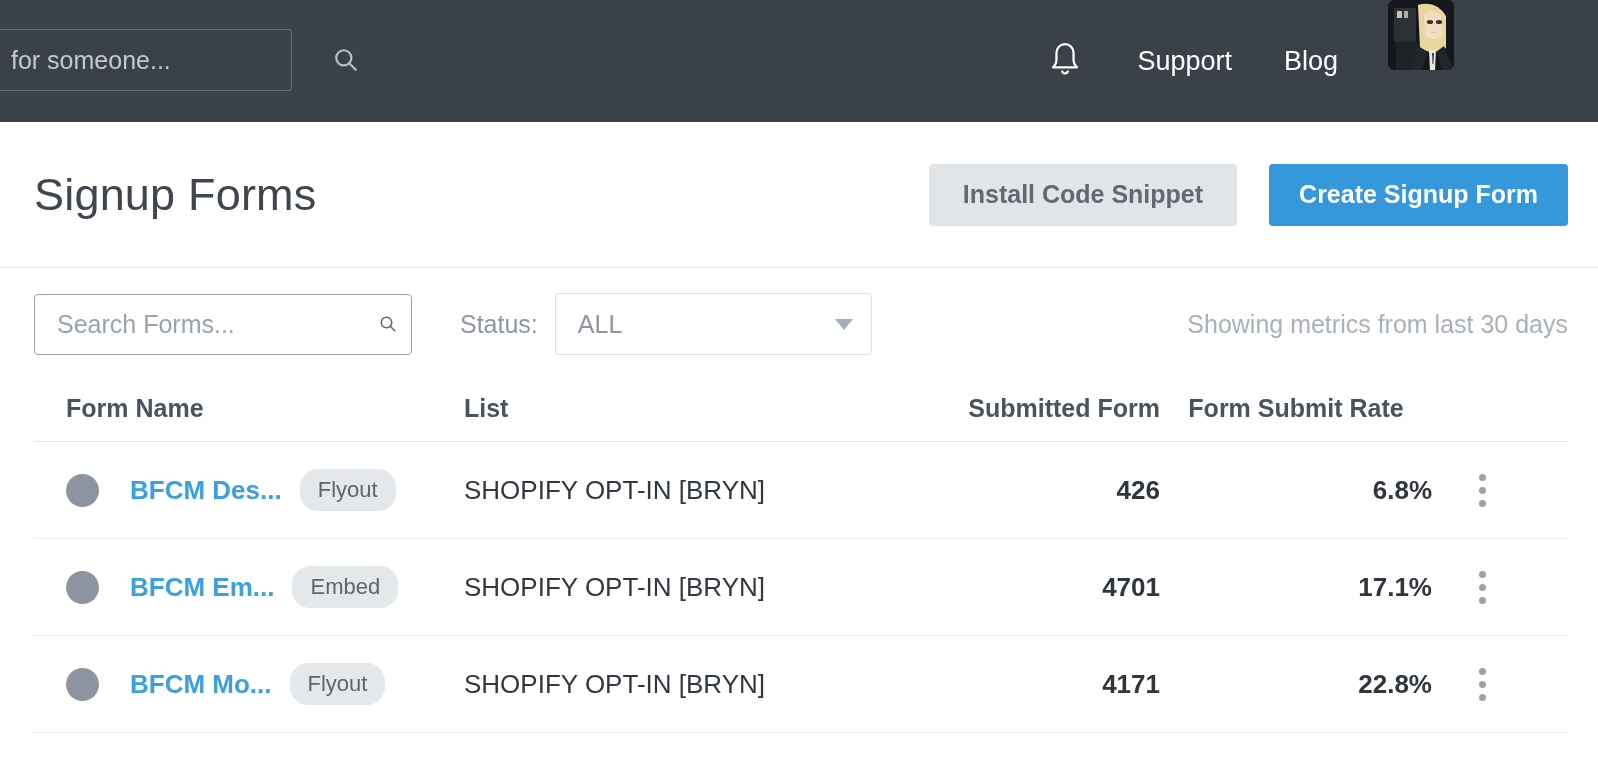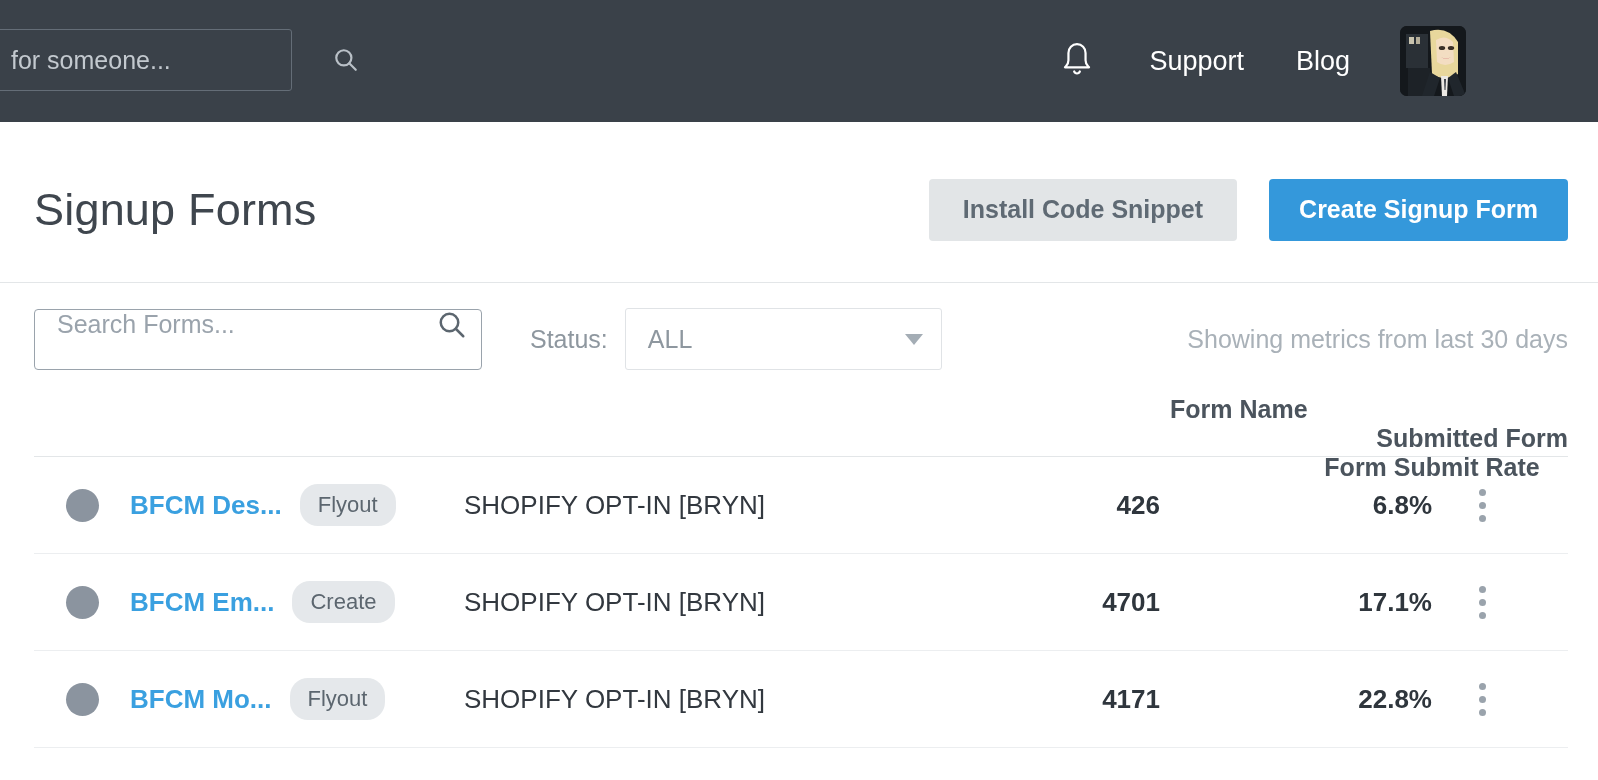--- a/index.html
+++ b/index.html
@@ -38,23 +38,23 @@
     outline: none;
     color: #c3c9cf;
     font-size: 25px;
     font-family: "Liberation Sans", sans-serif;
   }
   .nav-search input::placeholder { color: #b9c0c7; opacity: 1; }
   .nav-search .mag { width: 26px; height: 26px; flex: 0 0 auto; }
 
   .nav-right {
     position: absolute;
-    right: 0; top: 0; height: 122px;
-    display: flex;
-    align-items: center;
+    right: 12px; top: 0; height: 122px;
+    display: flex;
+    align-items: flex-start;
     gap: 0;
   }
   .bell-wrap {
     width: 92px; height: 122px;
     display: flex; align-items: center; justify-content: center;
   }
   .nav-link {
     color: #ffffff;
     font-size: 27px;
     text-decoration: none;
@@ -73,21 +73,20 @@
   }
 
   
   .page-head {
     height: 146px;
     border-bottom: 1px solid #e3e6e8;
     display: flex;
     align-items: center;
     padding: 0 30px 0 34px;
     position: relative;
-    margin-top: 15px;
   }
   .page-title {
     font-size: 45px;
     color: #3f464e;
     font-weight: 400;
     letter-spacing: 0.2px;
   }
   .head-actions {
     margin-left: auto;
     display: flex;
@@ -117,26 +116,26 @@
   }
 
   
   .filter-bar {
     height: 112px;
     display: flex;
     align-items: center;
     padding: 0 30px 0 34px;
   }
   .form-search {
-    width: 448px;
+    width: 378px;
     height: 61px;
     border: 1px solid #9aa3ac;
     border-radius: 4px;
     display: flex;
-    align-items: flex-start;
+    align-items: center;
     padding: 0 14px 0 22px;
   }
   .form-search input {
     flex: 1;
     border: none; outline: none; background: transparent;
     font-size: 25px;
     color: #5c666f;
     font-family: "Liberation Sans", sans-serif;
   }
   .form-search input::placeholder { color: #9aa3ac; opacity: 1; }
@@ -177,21 +176,20 @@
   }
 
   
   .table { padding: 0 30px 0 34px; }
   .thead {
     display: flex;
     align-items: flex-end;
     height: 62px;
     border-bottom: 1px solid #e3e6e8;
     padding-bottom: 18px;
-    flex-direction: column;
   }
   .th {
     font-size: 25px;
     color: #4b545d;
     font-weight: bold;
     white-space: nowrap;
   }
   .col-name   { width: 430px; padding-left: 32px; }
   .col-list   { width: 428px; }
   .col-sub    { width: 268px; text-align: right; }
@@ -319,20 +317,21 @@
     <span class="caret"></span>
   </div>
 
   <span class="metrics-note">Showing metrics from last 30 days</span>
 </div>
 
 <div class="table">
 
   <div class="thead">
     <div class="th col-name">Form Name</div>
+    <div class="th col-list">List</div>
     <div class="th col-sub">Submitted Form</div>
     <div class="th col-rate">Form Submit Rate</div>
     <div class="th col-menu"></div>
   </div>
 
   <div class="trow">
     <div class="cell col-name name-cell">
       <span class="dot"></span>
       <a class="form-link" href="#">BFCM Des...</a>
       <span class="badge">Flyout</span>
@@ -346,21 +345,21 @@
           <i></i>
           <i></i>
         </div>
     </div>
   </div>
 
   <div class="trow">
     <div class="cell col-name name-cell">
       <span class="dot"></span>
       <a class="form-link" href="#">BFCM Em...</a>
-      <span class="badge">Create</span>
+      <span class="badge">Embed</span>
     </div>
     <div class="cell col-list list-cell">SHOPIFY OPT-IN [BRYN]</div>
     <div class="cell col-sub  num-cell">4701</div>
     <div class="cell col-rate num-cell">17.1%</div>
     <div class="col-menu">
       <div class="kebab">
           <i></i>
           <i></i>
           <i></i>
         </div>

